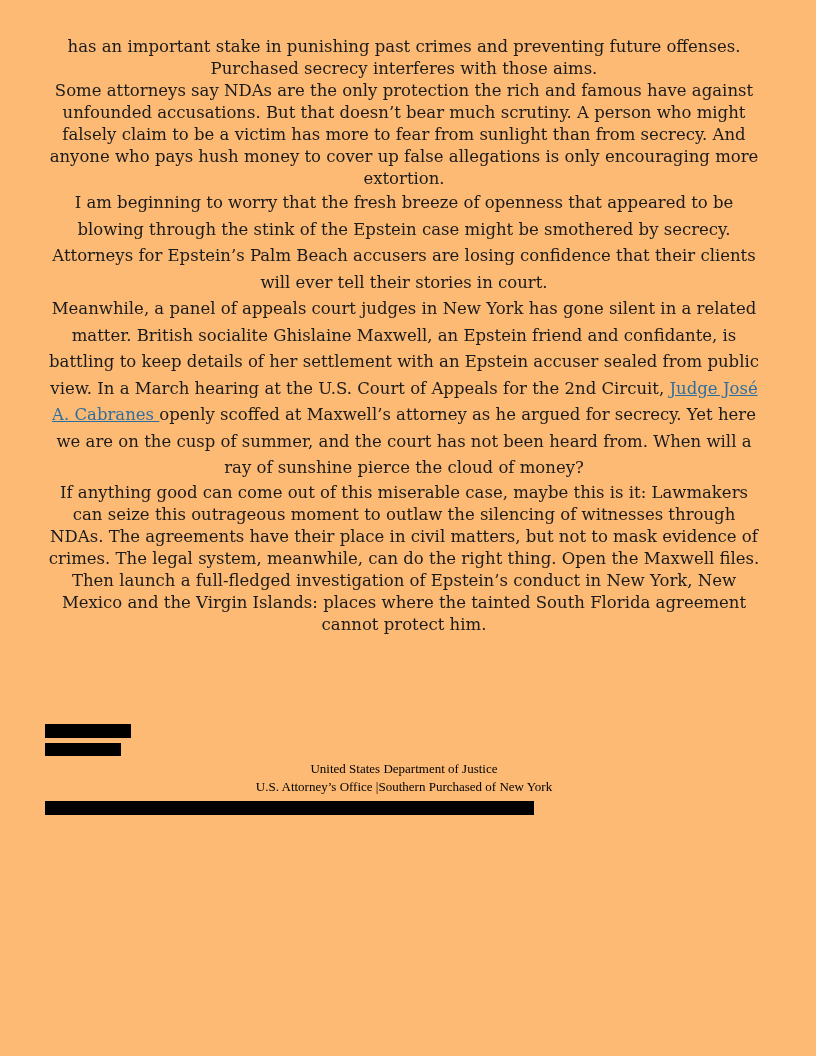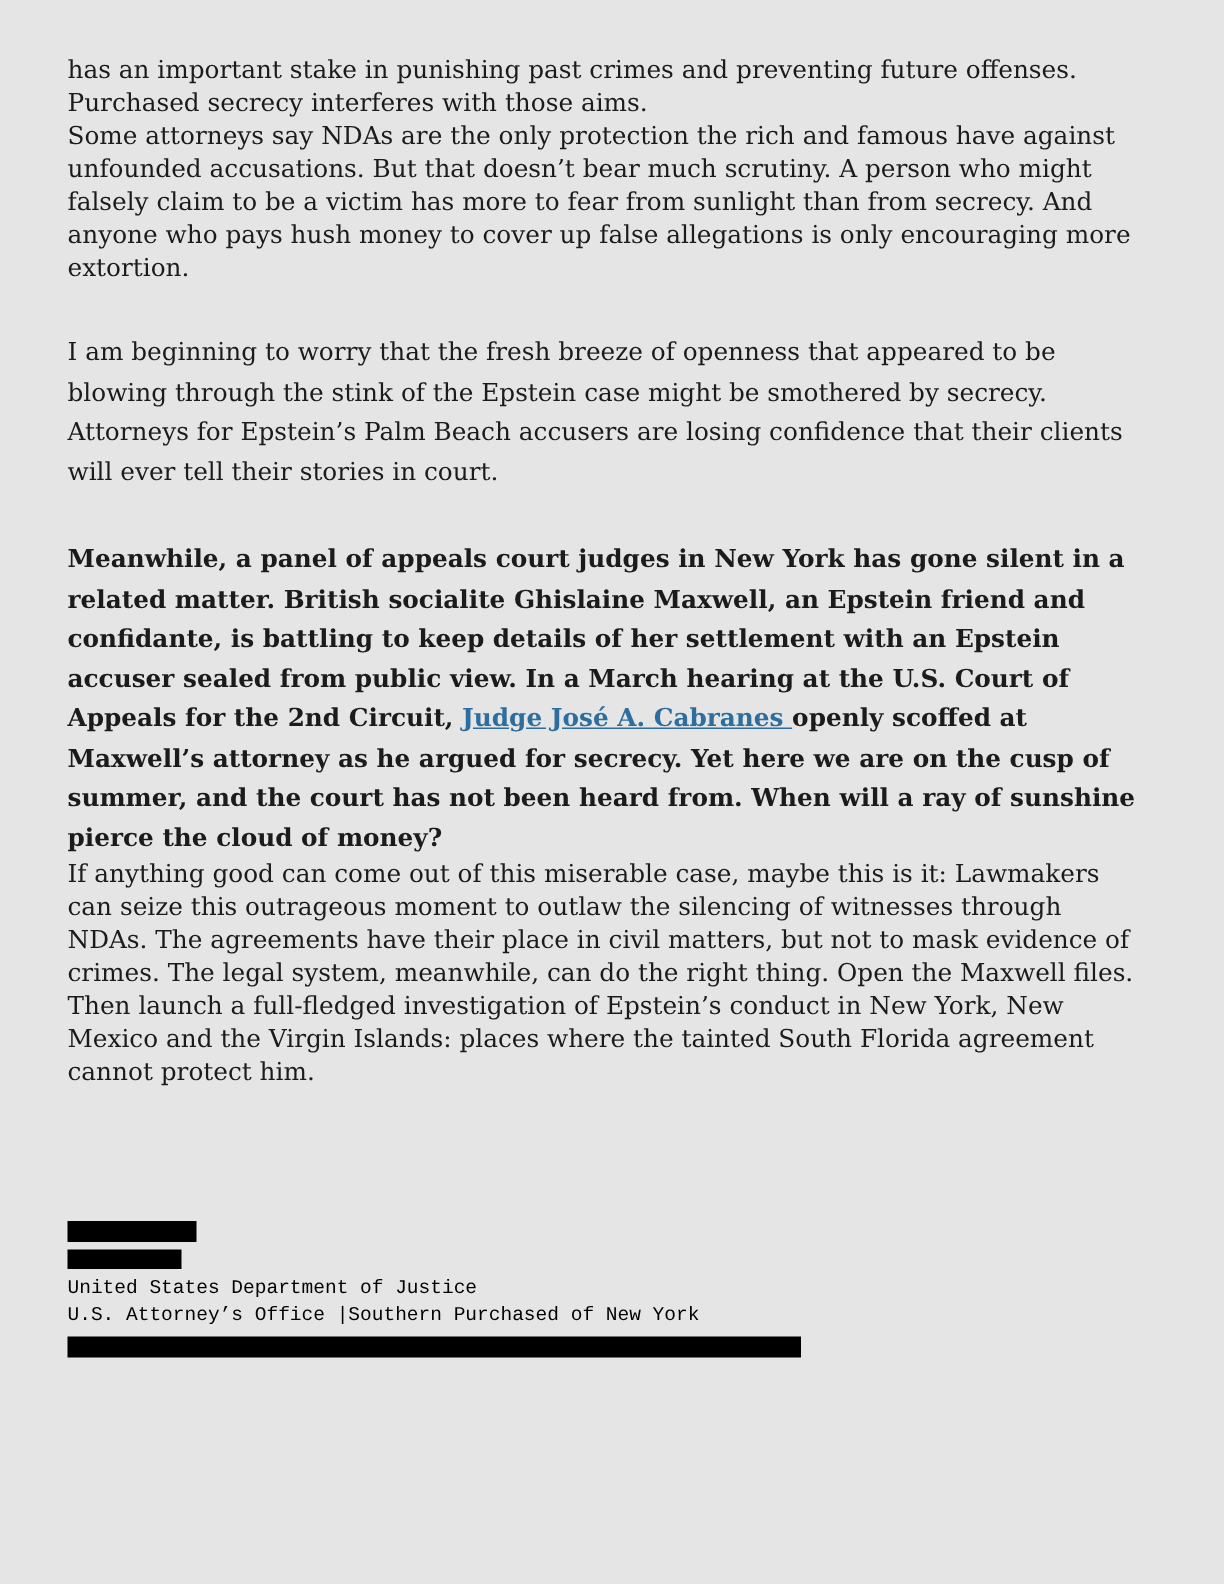--- a/index.html
+++ b/index.html
@@ -5,47 +5,48 @@
   html, body {
     margin: 0;
     padding: 0;
     background: #ffffff;
   }
   .page {
     position: relative;
     width: 816px;
     height: 1056px;
     margin: 0 auto;
-    background: #e5e5e5;
+    background: #fdba74;
     overflow: hidden;
     font-family: "DejaVu Serif", "Liberation Serif", serif;
     color: #1b1b1b;
+    text-align: center;
   }
   .content {
     padding: 36px 53px 0 45px;
   }
   p.para {
     margin: 0;
     font-size: 16.5px;
     color: #1b1b1b;
   }
   p.tight { line-height: 22px; }
-  p.loose { line-height: 26.5px; margin-top: 32px; }
+  p.loose { line-height: 26.5px; }
   .p2 { margin-top: 54px; }
   .p3 { margin-top: 22px; }
-  .p4 { margin-top: 20px; font-weight: bold; }
+  .p4 { margin-top: 20px; }
   .p5 { margin-top: 20px; }
   a.inline-link {
     color: #2e6e9e;
     text-decoration: underline;
     cursor: pointer;
   }
   .footer {
     margin-top: 88px;
-    font-family: Liberation Mono, monospace;
+    font-family: Liberation Serif, serif;
   }
   .redact {
     background: #000000;
   }
   .bar1 { width: 86px; height: 14px; margin-bottom: 5px; }
   .bar2 { width: 76px; height: 13px; margin-bottom: 4px; }
   .bar3 { width: 489px; height: 14px; margin-top: 5px; }
   .org-line {
     font-size: 13px;
     line-height: 18px;

